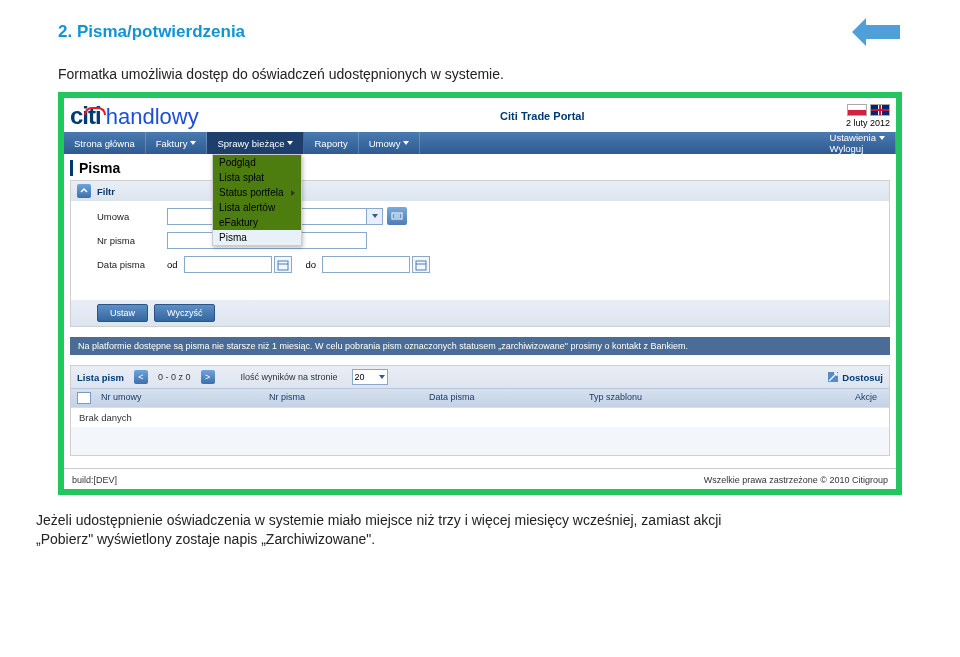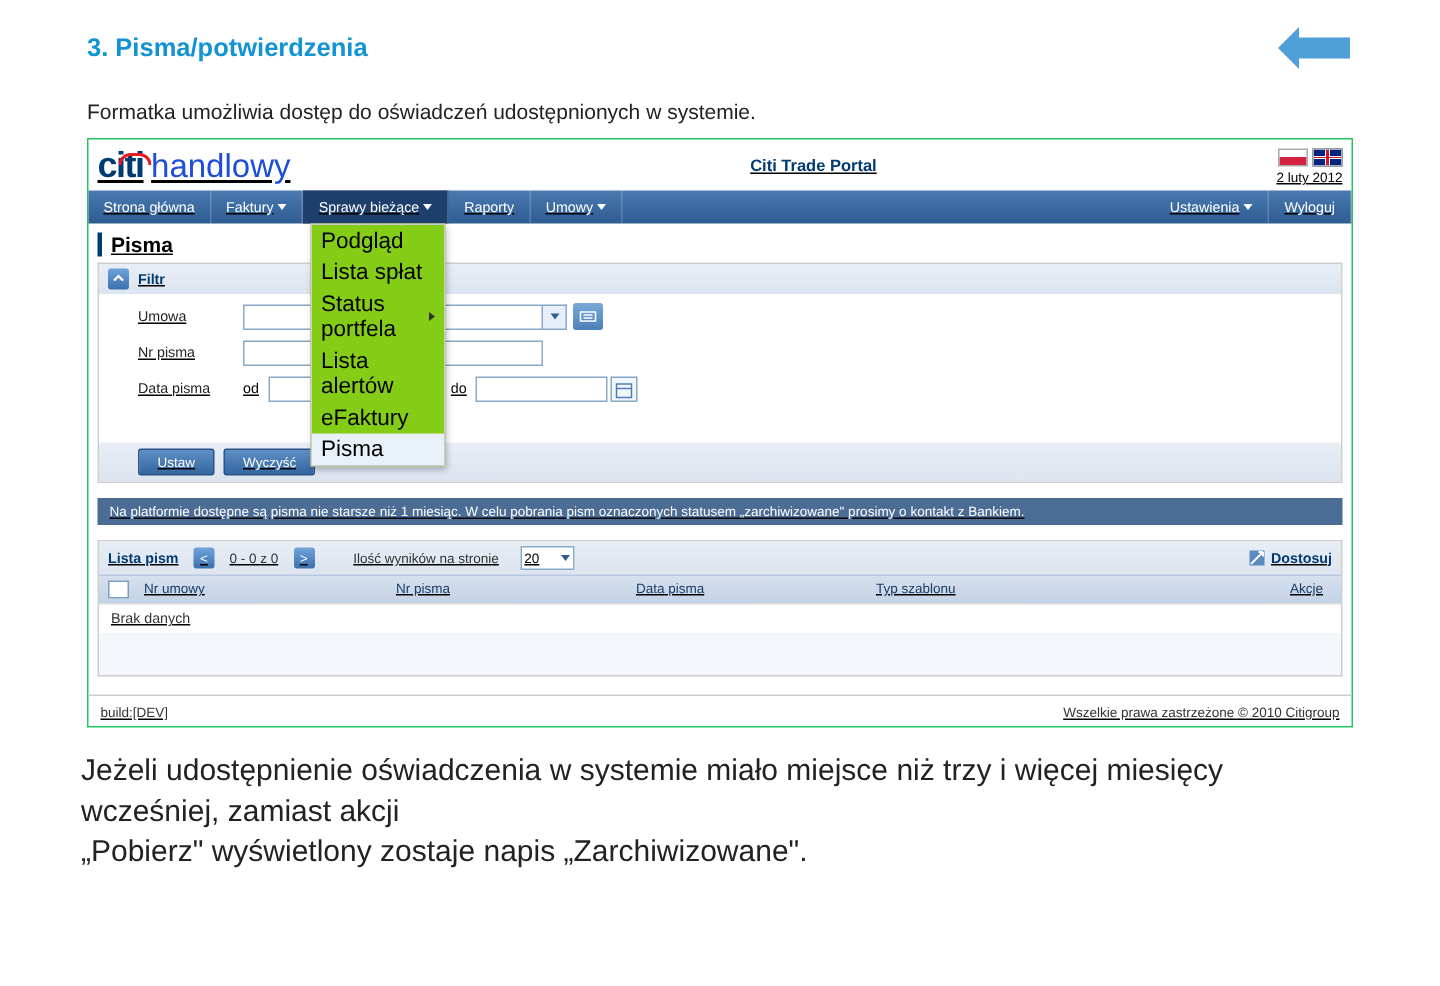--- a/index.html
+++ b/index.html
@@ -6,49 +6,49 @@
   body { font-family: Arial, sans-serif; background: #fff; width: 960px; height: 657px; position: relative; }
   
   .doc-header { padding: 22px 60px 8px 58px; display: flex; justify-content: space-between; align-items: flex-start; }
   .doc-title { color: #1293D4; font-size: 17px; font-weight: bold; }
   .page-arrow { width: 48px; height: 40px; position: relative; margin-top: -8px; }
   .page-arrow svg { display: block; }
   .page-arrow-text { position: absolute; top: 7px; left: 16px; color: #fff; font-size: 13px; font-weight: bold; margin-left: 48px; }
   
   .doc-subtitle { padding: 4px 60px 10px 58px; font-size: 14px; color: #222; }
   
-  .app-frame { margin: 0 58px 10px 58px; border: 1px solid #22c55e; background: #fff; font-size: 10px; text-decoration: underline; }
+  .app-frame { margin: 0 58px 10px 58px; border: 6px solid #22c55e; background: #fff; font-size: 10px; }
   
   .app-header-row { display: flex; justify-content: space-between; align-items: center; padding: 4px 6px 2px 6px; }
   .brand { display: flex; align-items: baseline; gap: 1px; }
   .brand-citi { font-size: 24px; font-weight: bold; color: #003A72; letter-spacing: -1px; }
   .brand-arc { position: absolute; top: 5px; left: 14px; width: 22px; height: 8px; border: 2.5px solid #E31B23; border-bottom: none; border-radius: 12px 12px 0 0; }
   .brand-handlowy { font-size: 22px; color: #1d4ed8; font-weight: normal; margin-left: 4px; }
   .portal-title { font-size: 11px; color: #003A72; font-weight: bold; margin-left: 40px; }
   .date-block { display: flex; flex-direction: column; align-items: flex-end; font-size: 9px; gap: 2px; }
   .flag-row { display: flex; gap: 3px; }
   .flag { width: 20px; height: 12px; border: 1px solid #aaa; }
   .flag-pl { background: linear-gradient(#fff 50%, #D4213D 50%); }
   .flag-uk { background: #00247D; position: relative; overflow: hidden; }
   .flag-uk::before { content:""; position:absolute; inset:0; background: linear-gradient(to bottom, transparent 40%, #fff 40%, #fff 60%, transparent 60%), linear-gradient(to right, transparent 40%, #fff 40%, #fff 60%, transparent 60%); }
   .flag-uk::after { content:""; position:absolute; inset:0; background: linear-gradient(to bottom, transparent 44%, #CF142B 44%, #CF142B 56%, transparent 56%), linear-gradient(to right, transparent 44%, #CF142B 44%, #CF142B 56%, transparent 56%); }
   
   .nav-bar { background: linear-gradient(#4A7AB0, #2E5C92); color: #fff; height: 22px; display: flex; align-items: stretch; font-size: 9.5px; }
   .nav-left { display: flex; flex: 1; }
   .nav-item { padding: 0 10px; display: flex; align-items: center; border-right: 1px solid rgba(255,255,255,0.2); gap: 3px; cursor: pointer; }
   .nav-item.active { background: #1E3F6B; }
   .tri { width: 0; height: 0; border-left: 3.5px solid transparent; border-right: 3.5px solid transparent; border-top: 4px solid #fff; display: inline-block; }
-  .nav-right { display: flex; }
+  .nav-right { display: flex; flex-direction: column; }
   
   .content-wrap { position: relative; padding: 4px 6px 4px 6px; }
   .section-title-row { display: flex; align-items: center; gap: 6px; margin: 2px 0 4px 0; }
   .vline { width: 3px; height: 16px; background: #003A72; }
   .section-title { font-size: 14px; font-weight: bold; color: #000; }
   
-  .dropdown-pop { position: absolute; top: 0; left: 148px; background: #84cc16; border: 1px solid #ccc; box-shadow: 1px 2px 4px rgba(0,0,0,0.25); font-size: 15px; width: 90px; z-index: 3; }
+  .dropdown-pop { position: absolute; top: 0; left: 148px; background: #4d7c0f; border: 1px solid #ccc; box-shadow: 1px 2px 4px rgba(0,0,0,0.25); font-size: 10px; width: 90px; z-index: 3; }
   .dropdown-pop div { padding: 2px 6px; display: flex; justify-content: space-between; align-items: center; }
   .dropdown-pop .highlight { background: #E8F0F8; }
   .rtri { width:0; height:0; border-top:3px solid transparent; border-bottom:3px solid transparent; border-left:4px solid #333; display:inline-block; }
   
   .callout { position: absolute; top: 18px; left: 252px; width: 200px; height: 28px; background: linear-gradient(#D9A8B5, #B77A90); border: 1px solid #A06075; border-radius: 5px; display: flex; align-items: center; justify-content: center; font-size: 11px; color: #4A1A28; z-index: 2; box-shadow: 1px 1px 3px rgba(0,0,0,0.3); }
   
   .filter-box { border: 1px solid #cfcfcf; margin-top: 4px; }
   .filter-head { background: linear-gradient(#E9EEF6, #DCE4EF); padding: 3px 6px; display: flex; align-items: center; gap: 6px; font-size: 9.5px; font-weight: bold; color: #003A72; }
   .collapse-btn { width: 14px; height: 14px; background: linear-gradient(#6FA3DA, #3B70AC); border-radius: 2px; display: flex; align-items: center; justify-content: center; }
   .collapse-btn svg { display: block; }
@@ -82,27 +82,27 @@
   .th { }
   .th1 { width: 168px; }
   .th2 { width: 160px; }
   .th3 { width: 160px; }
   .th4 { width: 160px; }
   .th5 { flex:1; text-align: right; padding-right: 6px; }
   .empty-row { padding: 4px 8px; font-size: 9.5px; color: #333; background:#fff; border-top:1px solid #ddd; }
   
   .footer-row { display: flex; justify-content: space-between; padding: 6px 8px 4px 8px; font-size: 9px; color: #333; border-top: 1px solid #ccc; margin-top: 8px; }
   
-  .doc-footer-text { padding: 6px 60px 0 54px; font-size: 20px; color: #222; line-height: 1.35; }
+  .doc-footer-text { padding: 6px 60px 0 36px; font-size: 14px; color: #222; line-height: 1.35; }
 </style>
 </head>
 <body>
 
 <div class="doc-header">
-  <div class="doc-title">3. Pisma/potwierdzenia</div>
+  <div class="doc-title">2. Pisma/potwierdzenia</div>
   <div class="page-arrow">
     <svg width="48" height="36" viewBox="0 0 48 36">
       <polygon points="0,18 14,4 14,11 48,11 48,25 14,25 14,32" fill="#4FA0D8"></polygon>
     </svg>
     <div class="page-arrow-text">14</div>
   </div>
 </div>
 
 <div class="doc-subtitle">Formatka umożliwia dostęp do oświadczeń udostępnionych  w systemie.</div>
 

